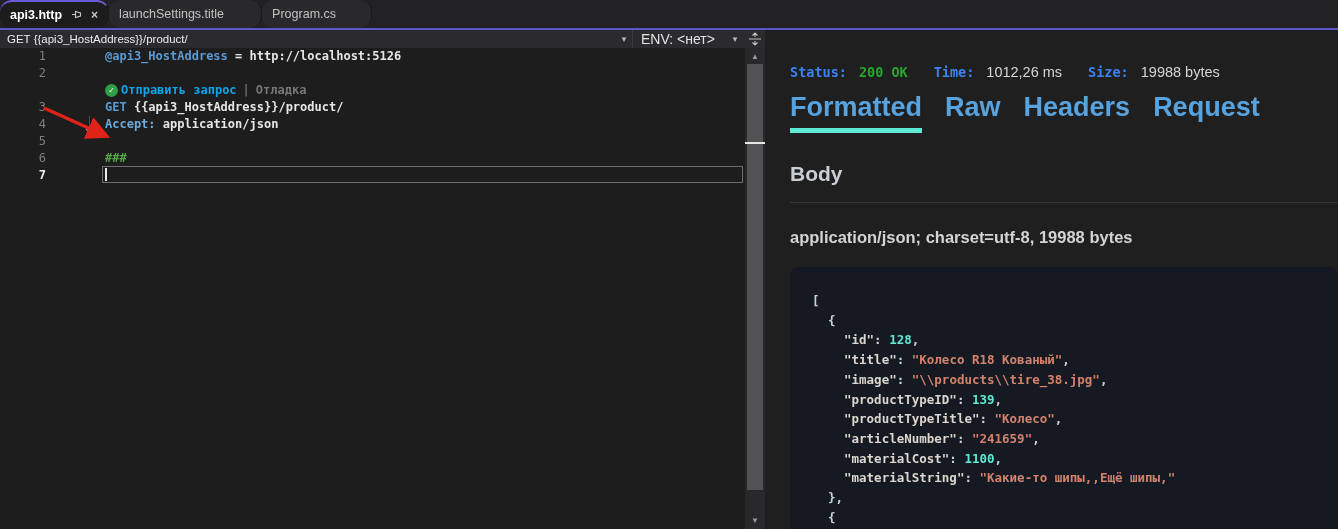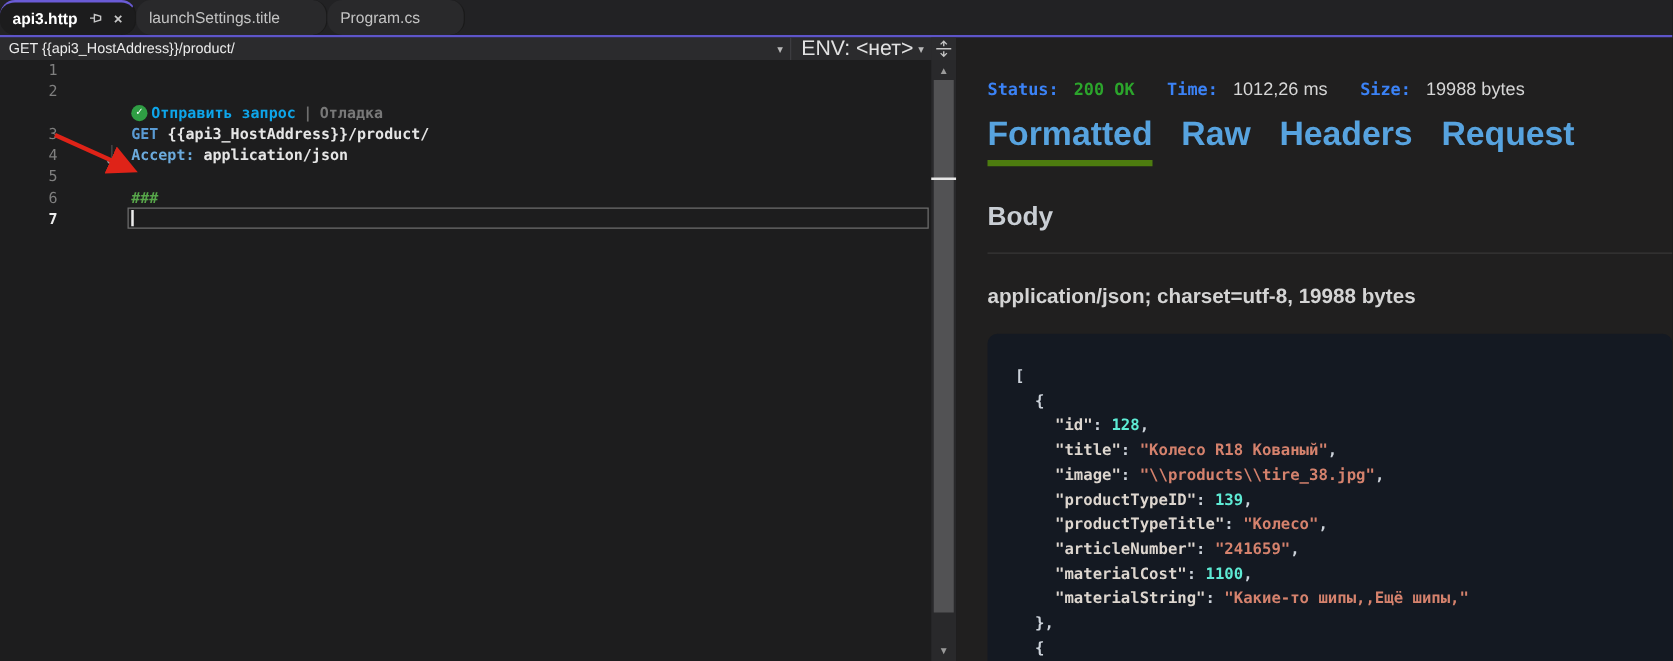--- a/index.html
+++ b/index.html
@@ -15,21 +15,21 @@
   .ftab .ticon { margin-left:9px; color:#c8c8c8; font-size:12px; line-height:1; }
   .ftab-launch { width:153px; } .ftab-prog { width:110px; }
   .accentline { position:absolute; left:0; top:28px; width:1338px; height:2px; background:#5e55c9; }
 
   
   .urlbar { position:absolute; left:0; top:30px; width:765px; height:18px; background:#2b2b2d; display:flex; }
   .urlcombo { width:633px; height:18px; display:flex; align-items:center; border-right:1px solid #3c3c40; }
   .urlcombo .txt { flex:1; padding-left:7px; font-size:11.5px; color:#ececec; white-space:nowrap; }
   .combo-arrow { width:16px; text-align:center; color:#b9b9b9; font-size:9px; }
   .envcombo { width:110px; height:18px; display:flex; align-items:center; }
-  .envcombo .txt { flex:1; padding-left:8px; font-size:17px; color:#e2e2e2; white-space:nowrap; }
+  .envcombo .txt { flex:1; padding-left:8px; font-size:14px; color:#e2e2e2; white-space:nowrap; }
   .splitgrip { position:absolute; left:745px; top:30px; width:20px; height:18px;
                display:flex; align-items:center; justify-content:center; background:#2b2b2d; }
 
   
   .editor { position:absolute; left:0; top:48px; width:745px; height:481px; background:#1d1d1e; }
   .ed-row { display:flex; height:17px; font:600 12px/17px "DejaVu Sans Mono", monospace; white-space:pre; }
   .gut { width:58px; text-align:right; padding-right:12px; color:#7f7f7f; font-weight:400; }
   .gut.cur { color:#ededed; font-weight:700; }
   .foldcol { width:47px; position:relative; }
   .edcode { flex:1; }
@@ -59,21 +59,21 @@
   .vs-caretmark { position:absolute; left:0; top:94px; width:20px; height:2px; background:#e6e6e6; }
 
   
   .rpanel { position:absolute; left:765px; top:30px; width:573px; height:499px; background:#201f1f; }
   .statusrow { position:absolute; left:25px; top:22px; display:flex; align-items:baseline; white-space:nowrap; }
   .st-label { font:700 13.5px "DejaVu Sans Mono", monospace; color:#3b82f6; }
   .st-green { font:700 13.5px "DejaVu Sans Mono", monospace; color:#2ca52c; margin:0 26px 0 12px; }
   .st-val { font:400 14.5px "Liberation Sans", sans-serif; color:#d6d6d6; margin:12px 26px 0 12px; }
   .rtabs { position:absolute; left:25px; top:62px; display:flex; gap:23px; }
   .rtab { font:700 27px "Liberation Sans", sans-serif; color:#57a3df; cursor:pointer; }
-  .rtab.active { padding-bottom:5px; border-bottom:5px solid #4d7c0f; }
+  .rtab.active { padding-bottom:5px; border-bottom:5px solid #5eead4; }
   .body-h { position:absolute; left:25px; top:132px; font:600 21px "Liberation Sans", sans-serif; color:#c9ced4; }
   .divider { position:absolute; left:25px; top:172px; right:0; height:1px; background:#373737; }
   .ctype { position:absolute; left:25px; top:198px; font:600 16.5px "Liberation Sans", sans-serif; color:#d4d4d4; }
   .codeblock { position:absolute; left:25px; top:237px; right:0; bottom:0; background:#141922;
                border-radius:8px 8px 0 0; padding-top:24px; overflow:hidden; }
   .json-line { font:600 12.5px/19.7px "DejaVu Sans Mono", monospace; white-space:pre; }
   .c-p { color:#ccd2da; }
   .c-k { color:#ddd6cf; }
   .c-s { color:#d5826d; }
   .c-n { color:#5eead4; }
@@ -115,20 +115,21 @@
   <div class="splitgrip">
     <svg width="14" height="14" viewBox="0 0 14 14">
       <path d="M1 7 H13 M7 1 V5 M7 9 V13 M4.5 3.5 L7 1 L9.5 3.5 M4.5 10.5 L7 13 L9.5 10.5" stroke="#c4c4c4" stroke-width="1.1" fill="none"></path>
     </svg>
   </div>
 
   <div class="editor">
     <div class="ed-row">
       <div class="gut">1</div>
       <div class="foldcol"></div>
+      <div class="edcode"><span class="tok-blue">@api3_HostAddress</span><span class="tok-plain"> = http://localhost:5126</span></div>
     </div>
     <div class="ed-row">
       <div class="gut">2</div>
       <div class="foldcol"></div><div class="edcode"></div>
     </div>
     <div class="lens-row">
       <div class="lens-pad"></div>
       <div class="lens-check">✓</div>
       <span class="lens-send">Отправить запрос</span>
       <span class="lens-sep">|</span>

